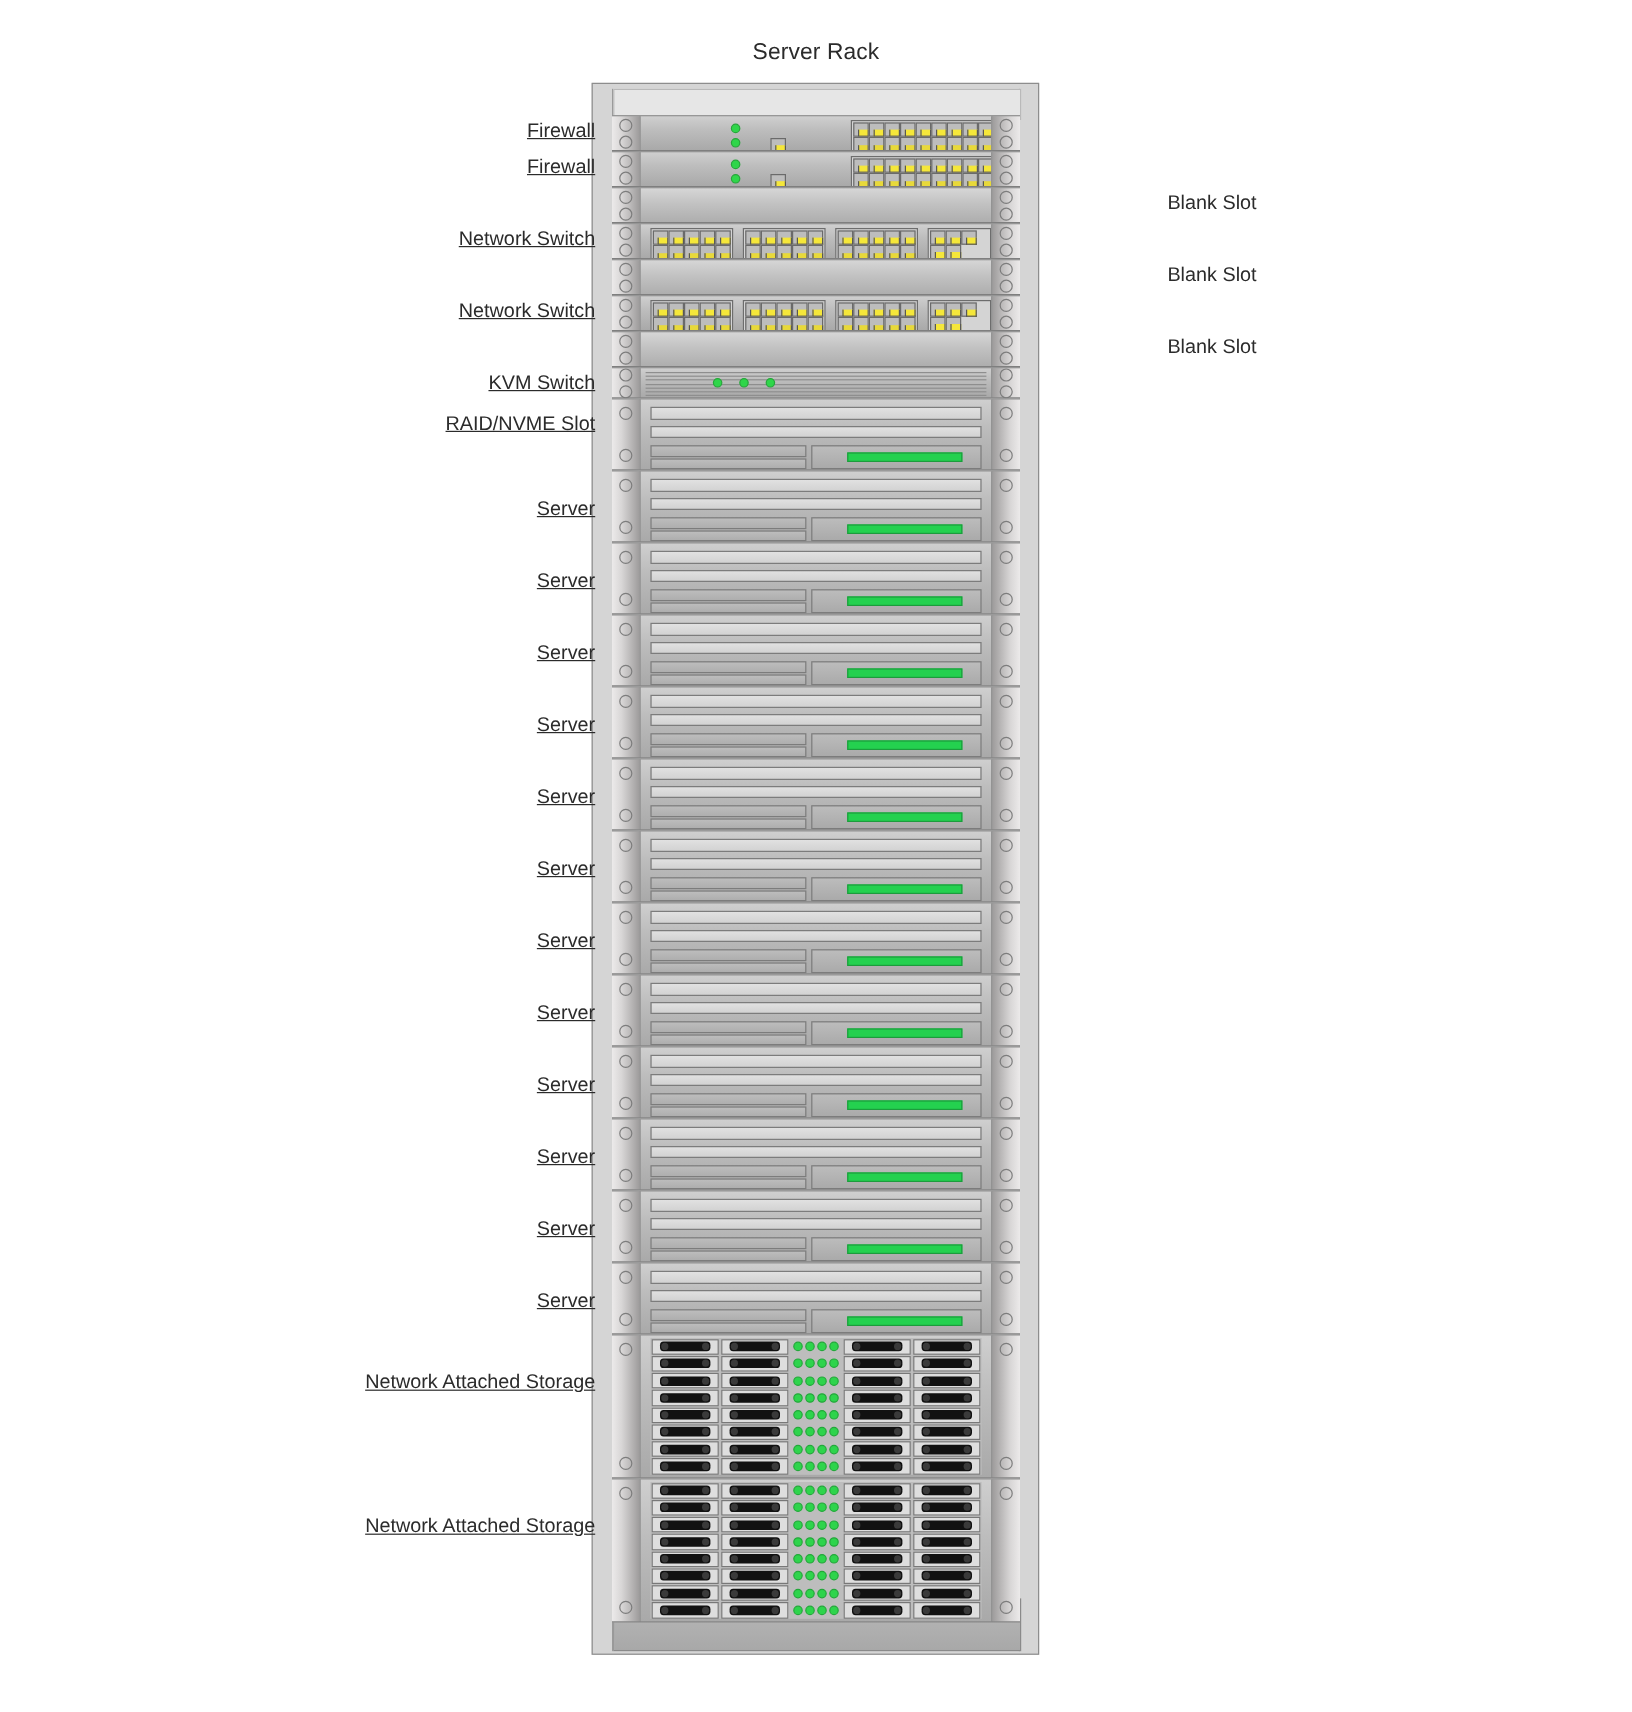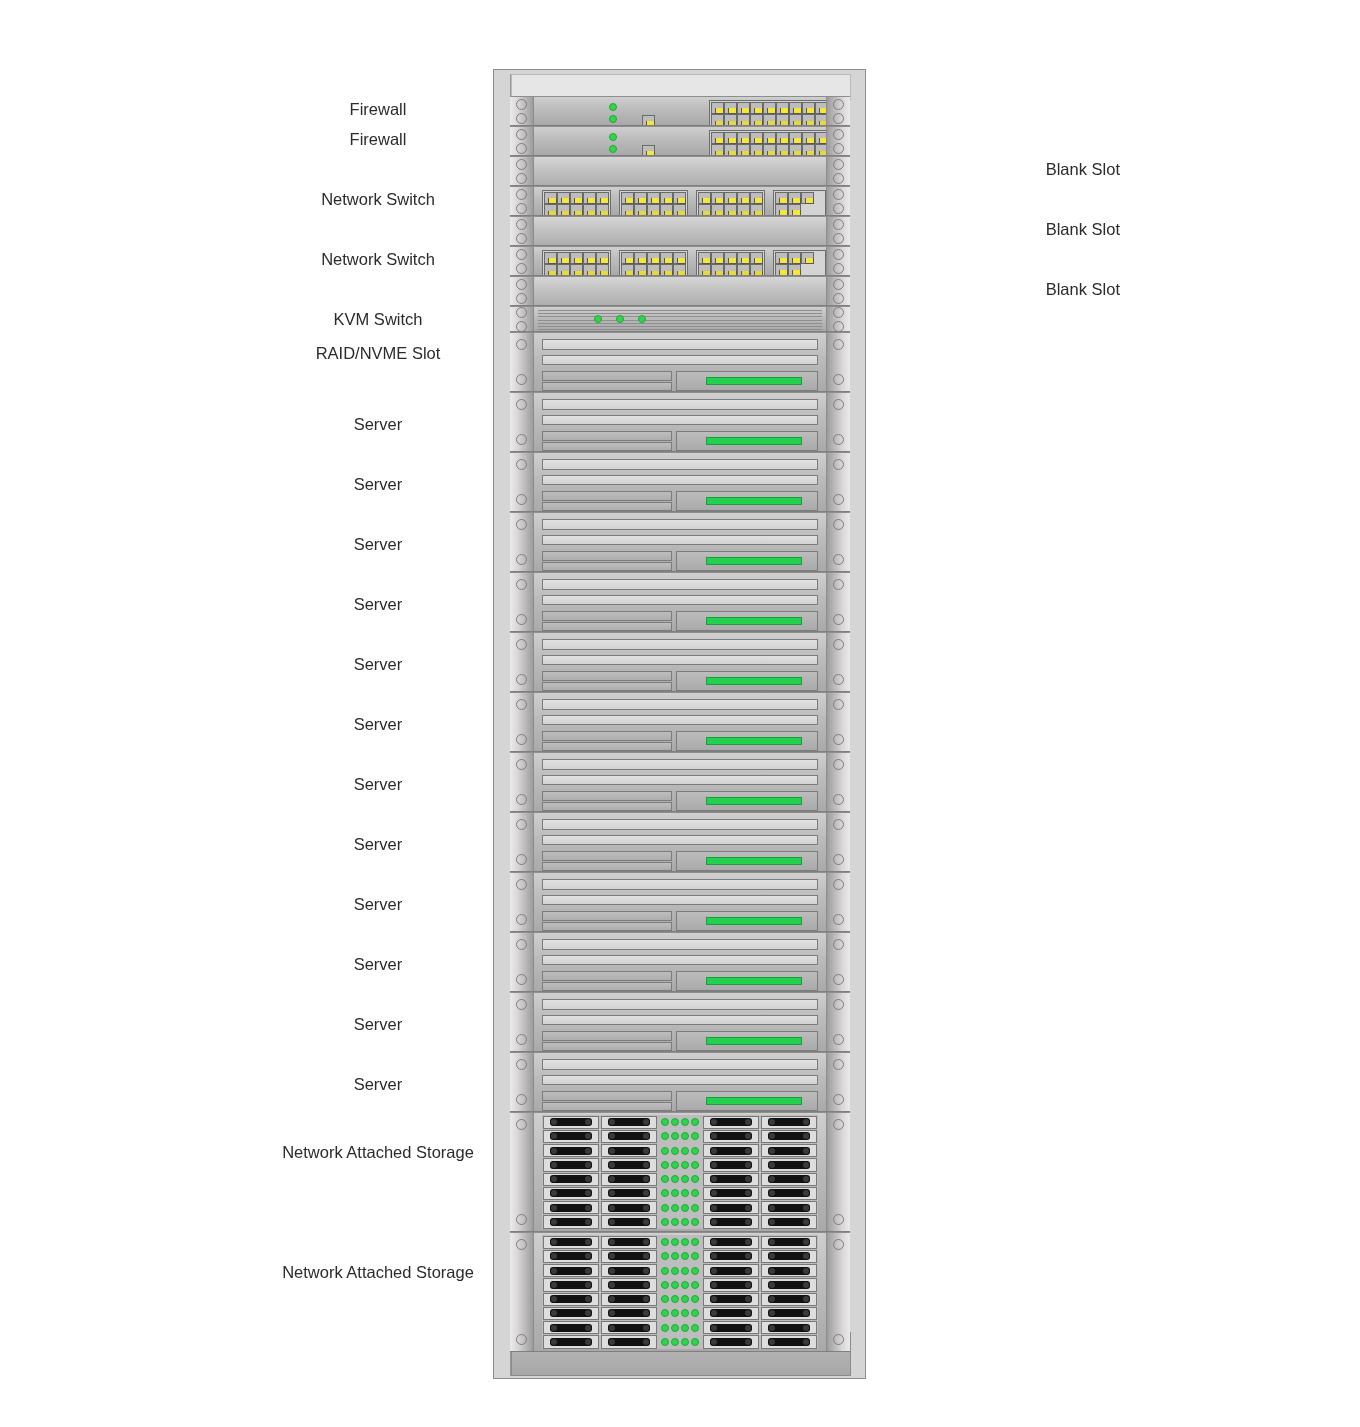--- a/index.html
+++ b/index.html
@@ -214,28 +214,29 @@
   }
 
   
   .label {
     position: absolute;
     font-size: 16.5px;
     color: #2b2b2b;
     text-align: center;
     line-height: 22px;
   }
-  .label.left  { right: 882px; width: 200px; text-align: center; }
-  .label.right { left: 900px;  width: 220px; text-align: right; }
+  .label.left  { right: 864px; width: 200px; text-align: right; text-decoration: underline; }
+  .label.right { left: 900px;  width: 220px; text-align: center; }
 </style>
 </head>
 <body>
 
 <div id="page">
 
+  <div id="title">Server Rack</div>
 
   <div id="rack-outer">
     <div id="rack-inner">
       <div class="filler-panel" id="filler-top"></div>
       <div class="filler-panel" id="filler-bottom"></div>
     </div>
     <div id="unit-stack">
         <div class="unit" style="height: 30px;">
           <div class="rail">
             <div class="screw" style="top: 2px;"></div>

